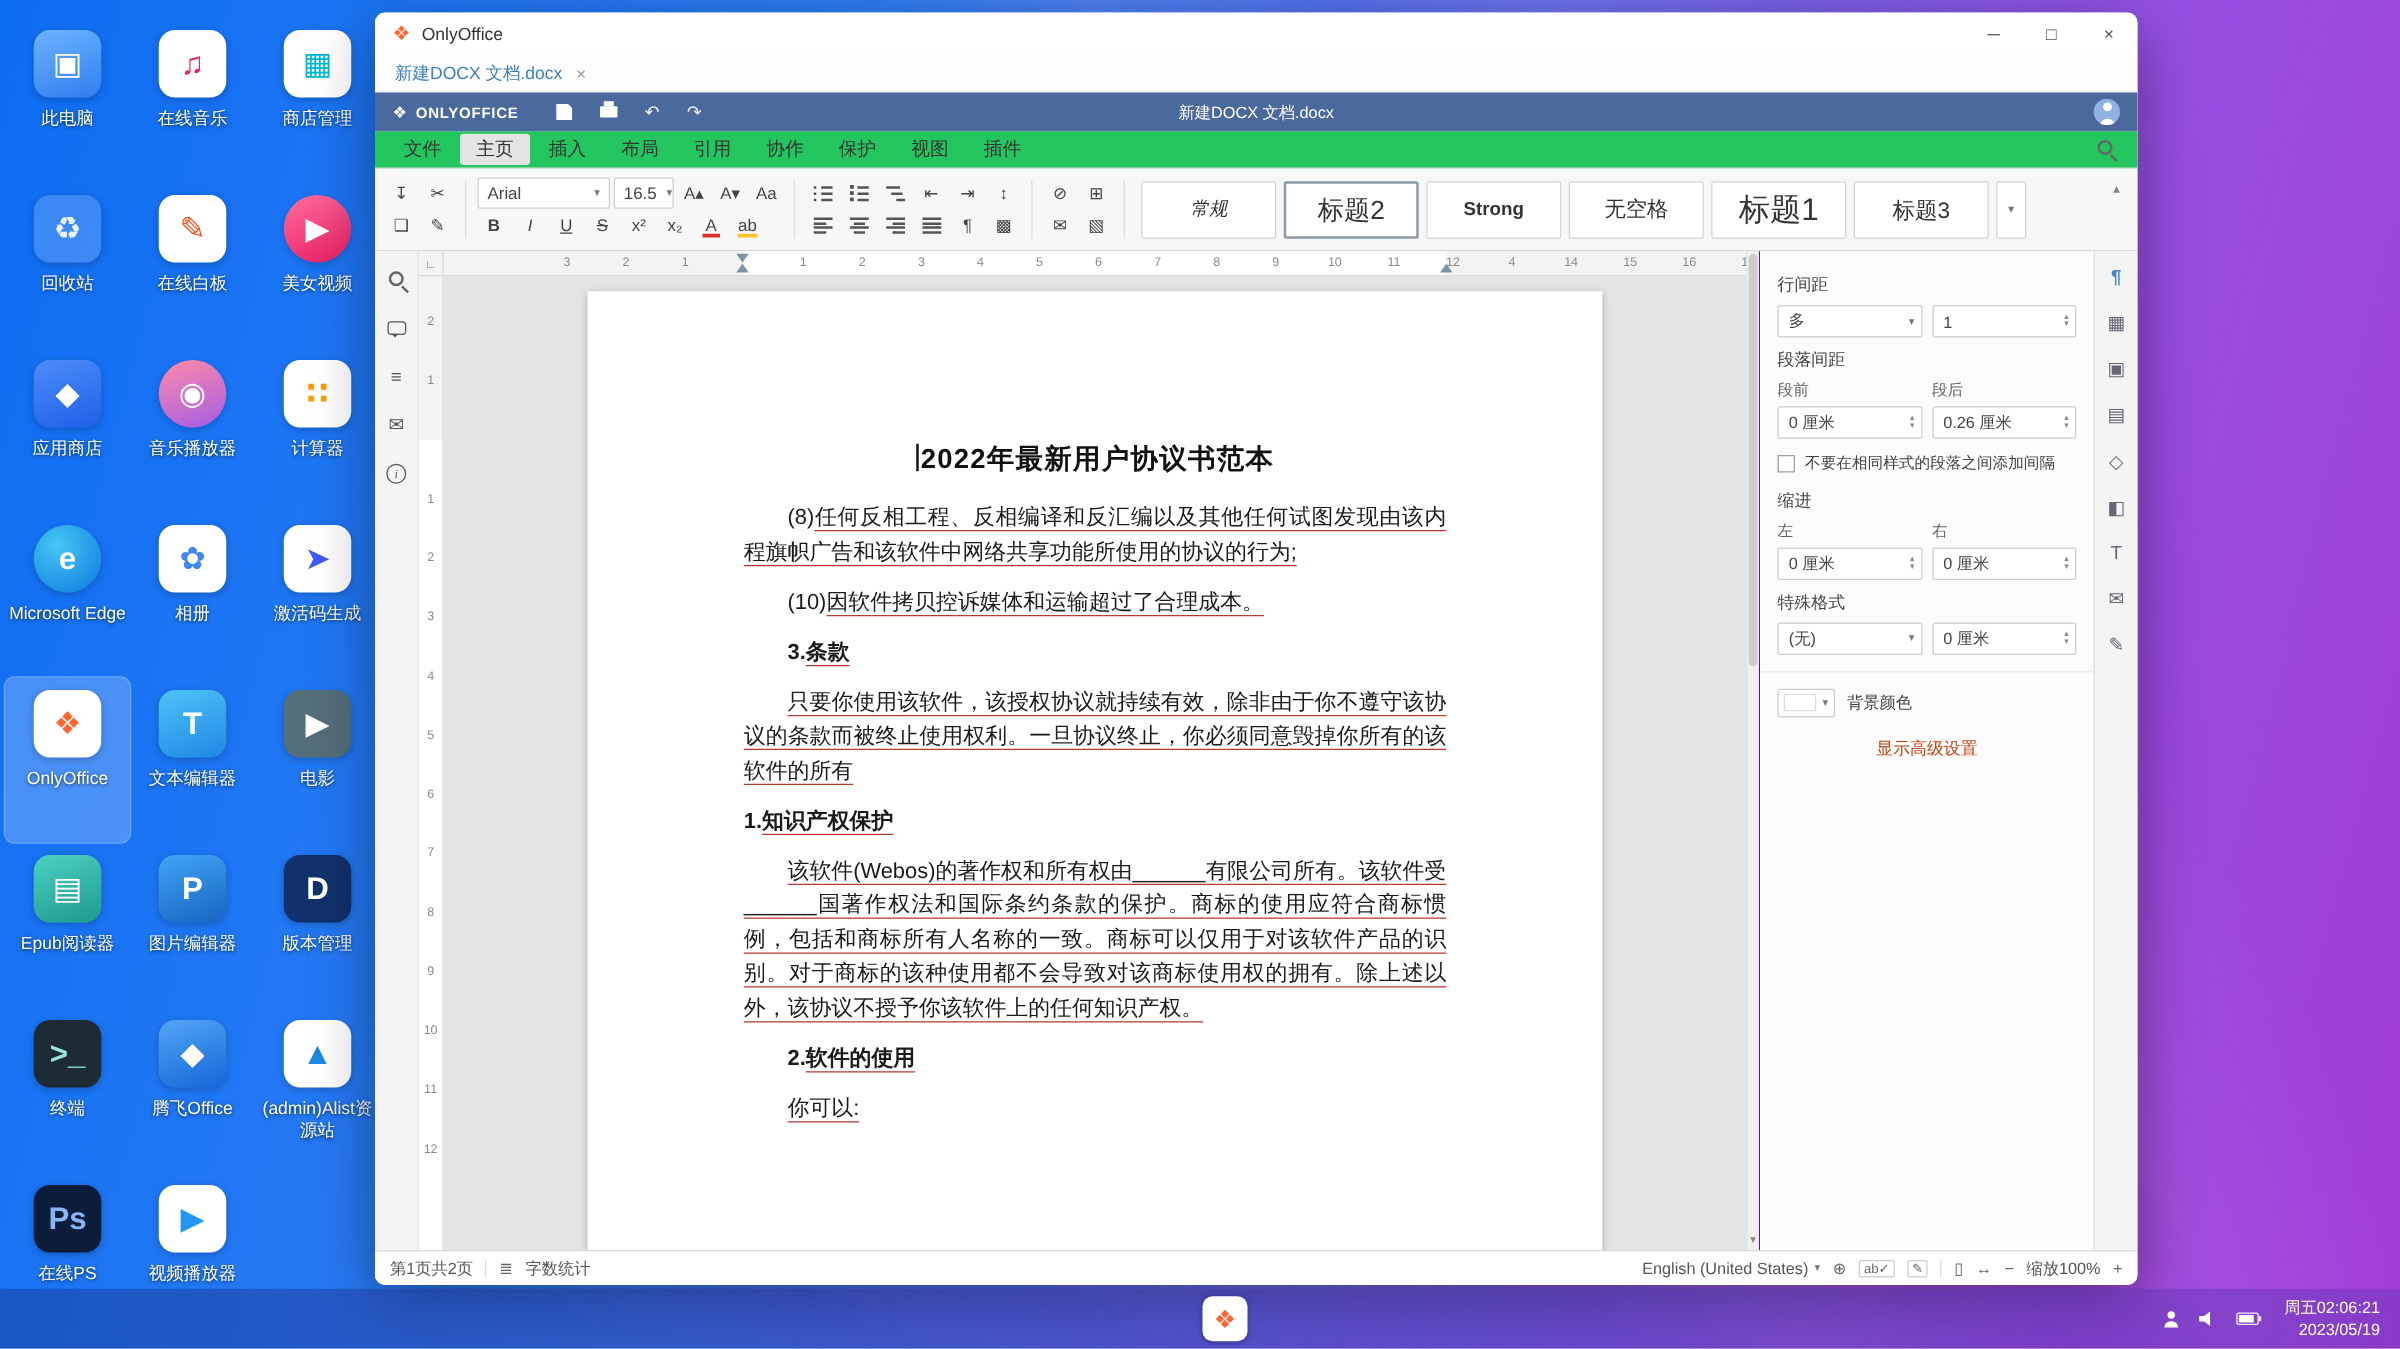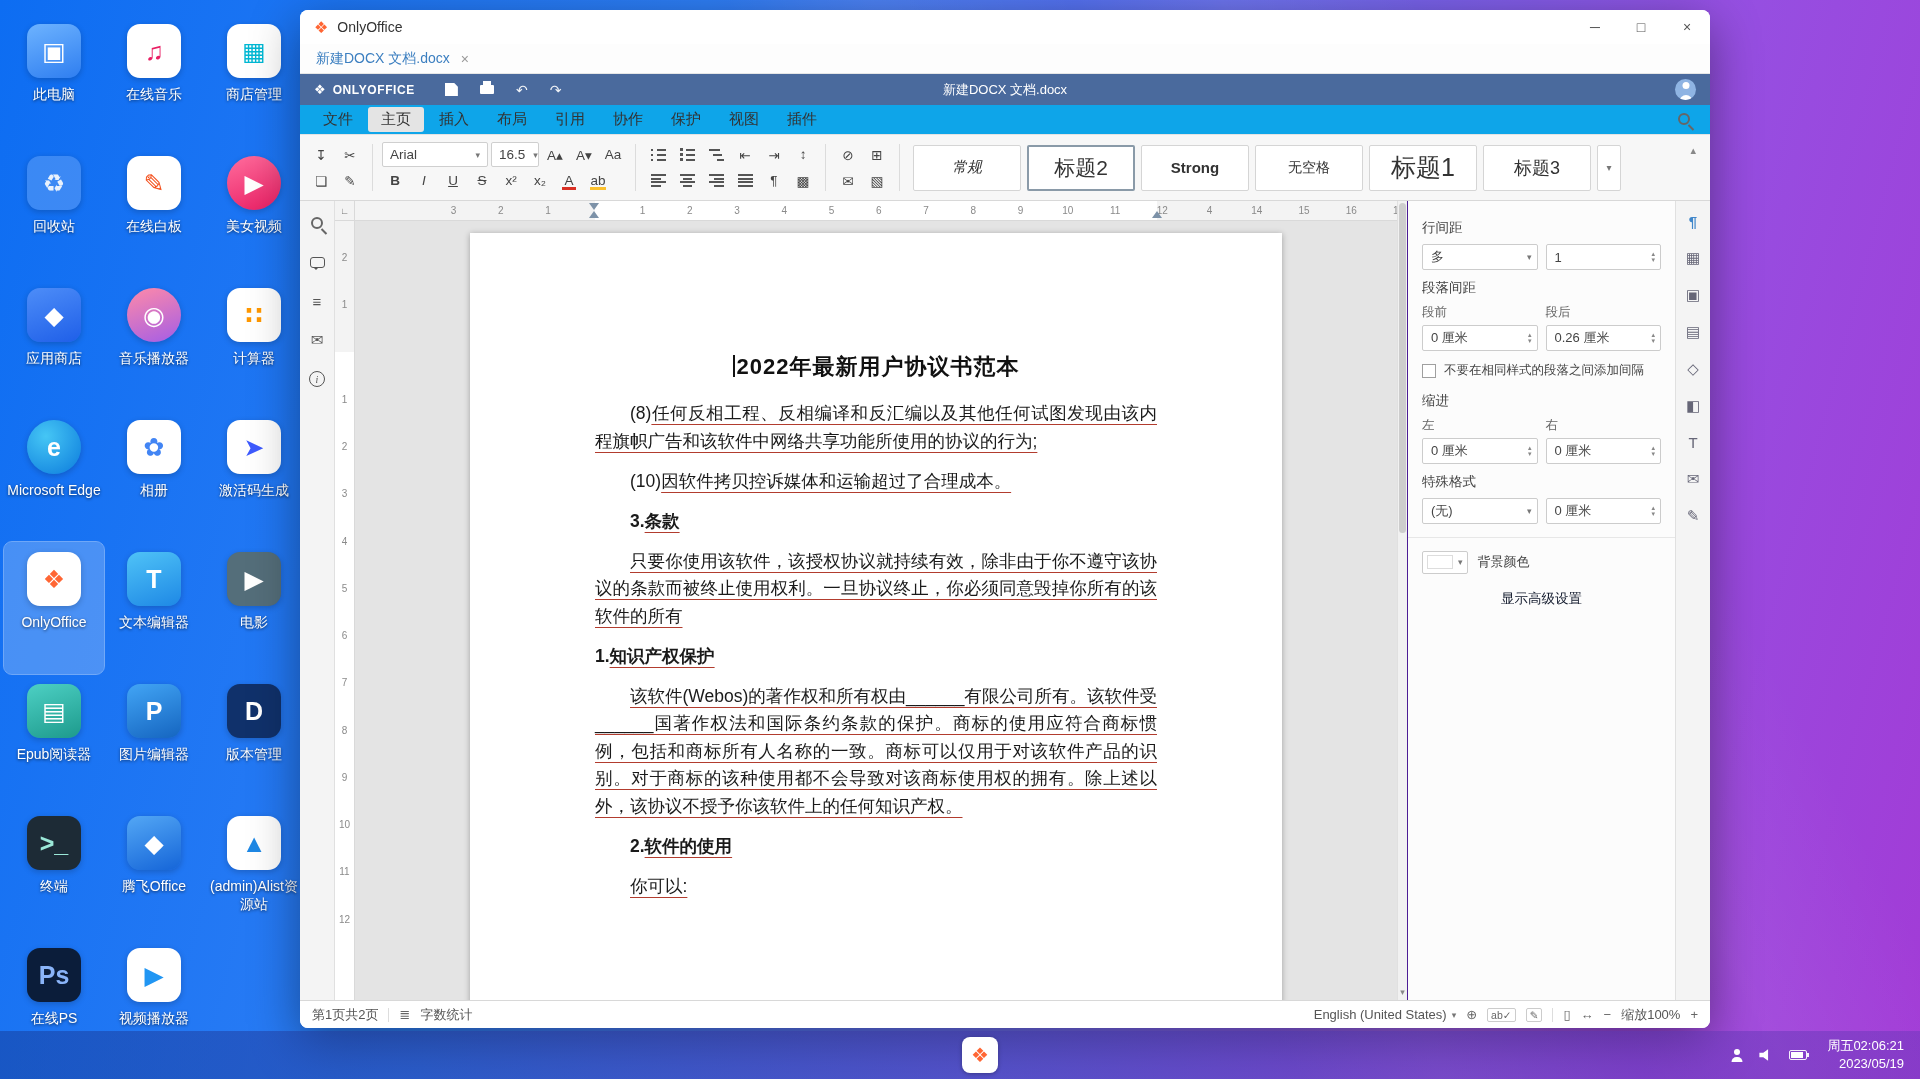--- a/index.html
+++ b/index.html
@@ -45,21 +45,21 @@
   .brand-right { margin-left:auto; z-index:1; display:flex; align-items:center; }
   .avatar { width:21px; height:21px; border-radius:50%; background:#8fb4e3; position:relative; overflow:hidden; }
   .avatar::before { content:""; position:absolute; top:3px; left:50%; transform:translateX(-50%);
     width:7px; height:7px; border-radius:50%; background:#fff; }
   .avatar::after { content:""; position:absolute; bottom:-3px; left:50%; transform:translateX(-50%);
     width:13px; height:8px; border-radius:7px 7px 0 0; background:#fff; }
   .ic-floppy { width:13px; height:13px; background:#fff; clip-path:polygon(0 0,72% 0,100% 28%,100% 100%,0 100%); }
   .ic-printer { width:14px; height:9px; background:#fff; border-radius:1px; position:relative; }
   .ic-printer::before { content:""; position:absolute; left:3px; top:-4px; width:8px; height:4px; background:#fff; }
 
-  .menubar { height:30px; flex:0 0 auto; background:#0ea5e9; border-bottom:1px solid #e3e3e3;
+  .menubar { height:30px; flex:0 0 auto; background:#22c55e; border-bottom:1px solid #e3e3e3;
     display:flex; align-items:center; padding:0 10px; gap:2px; }
   .mtab { font-size:15px; color:#333; padding:3px 13px; border-radius:3px; }
   .mtab.active { background:#e4e4e4; }
   .menu-search { margin-left:auto; margin-right:10px; }
   .ic-search { display:inline-block; width:12px; height:12px; border:2px solid #666; border-radius:50%; position:relative; }
   .ic-search::after { content:""; position:absolute; width:2px; height:7px; background:#666;
     transform:rotate(-45deg); left:10px; top:9px; }
 
   
   .toolbar { height:66px; flex:0 0 auto; background:#f7f7f7; border-bottom:1px solid #d8d8d8;
@@ -139,21 +139,21 @@
   .pfield .caret { font-size:9px; color:#777; }
   .spin { display:flex; flex-direction:column; color:#888; font-size:7px; line-height:6px; align-items:center; }
   .pcheckrow { display:flex; gap:8px; margin:11px 0 13px; align-items:flex-start; }
   .pcheck { width:14px; height:14px; border:1px solid #9f9f9f; background:#fff; flex:0 0 auto; margin-top:2px; }
   .pchecklabel { font-size:12.5px; color:#444; line-height:1.35; }
   .pdivider { height:1px; background:#e7e7e7; margin:13px -14px; }
   .pbg { display:flex; align-items:center; gap:10px; margin:12px 0; }
   .swatch { display:flex; align-items:center; border:1px solid #ccc; background:#fff; height:23px;
     padding:2px 4px; gap:5px; border-radius:2px; }
   .sw { width:26px; height:14px; background:#fff; border:1px solid #ddd; }
-  .padv { text-align:center; font-size:13.5px; color:#0f172a; margin:16px 0; }
+  .padv { text-align:center; font-size:13.5px; color:#c2410c; margin:16px 0; }
 
   .rightbar { width:35px; flex:0 0 auto; background:#f4f4f4; border-left:1px solid #e0e0e0; display:flex;
     flex-direction:column; align-items:center; padding-top:12px; gap:19px; }
   .ric { color:#667; font-size:15px; }
   .ric.active { color:#3f86ca; font-weight:700; }
 
   
   .statusbar { height:28px; flex:0 0 auto; border-top:1px solid #d8d8d8; background:#fff; display:flex;
     align-items:center; padding:0 12px; font-size:13px; color:#555; }
   .sb-left { display:flex; align-items:center; gap:10px; }
@@ -480,21 +480,21 @@
         <div class="trow">
           <span class="tbtn">✉</span>
           <span class="tbtn">▧</span>
         </div>
       </div>
       <div class="tsep"></div>
       <div class="styles">
         <div class="schip" style="font-size: 15px; font-weight: 400; font-style: italic;">常规</div>
           <div class="schip selected" style="font-size: 21px; font-weight: 400;">标题2</div>
           <div class="schip" style="font-size: 15px; font-weight: 700;">Strong</div>
-          <div class="schip" style="font-size: 14px; font-weight: 400;">无空格</div>
+          <div class="schip" style="font-size: 17px; font-weight: 400;">无空格</div>
           <div class="schip" style="font-size: 25px; font-weight: 400;">标题1</div>
           <div class="schip" style="font-size: 18px; font-weight: 400;">标题3</div>
         <div class="gal-more">▾</div>
       </div>
       <span class="tb-collapse">▴</span>
     </div>
 
     <div class="main">
 
       <div class="leftbar">

